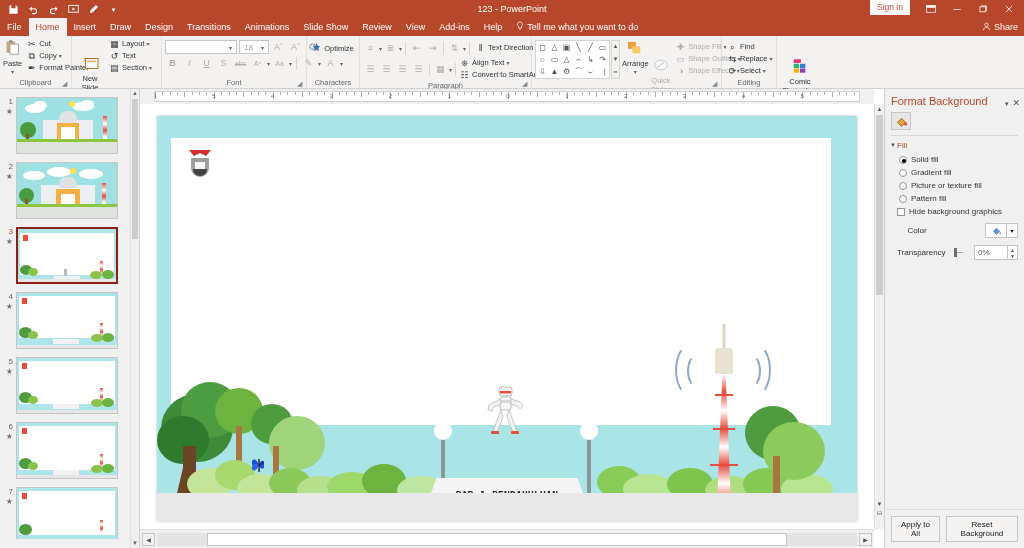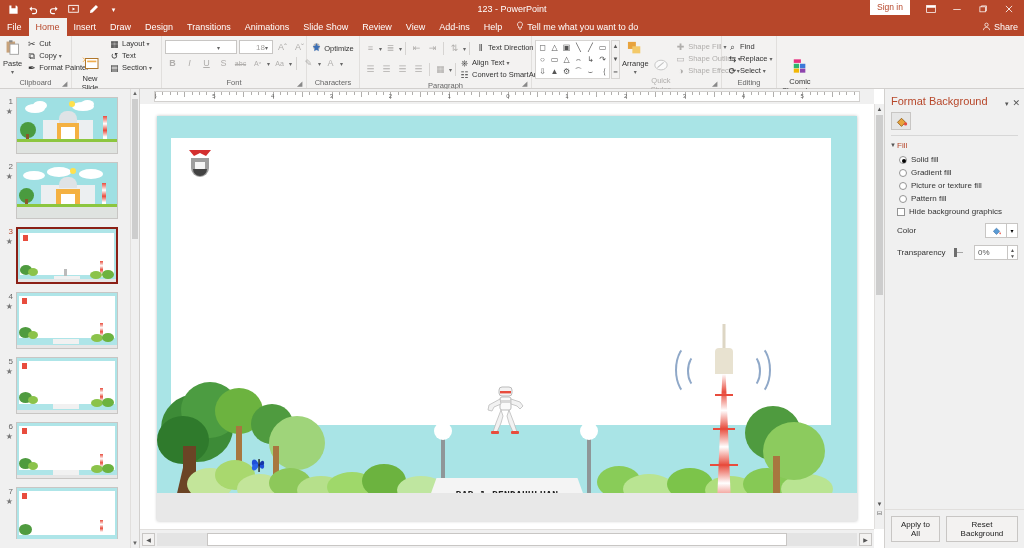--- a/index.html
+++ b/index.html
@@ -89,21 +89,21 @@
   }
   .sm-btn.dim { color: #b0aeac; }
   .sm-btn .gl { font-size: 9px; width: 11px; text-align: center; display:inline-block; }
   .caret { font-size: 6px; color: #666; }
 
   
   .font-row { display: flex; align-items: center; gap: 2px; }
   .fontbox {
     height: 14px; border: 1px solid #c8c6c4; background: #fff;
     display: flex; align-items: center; justify-content: space-between;
-    font-size: 8px; color: #a19f9d; padding: 0 16px;
+    font-size: 8px; color: #a19f9d; padding: 0 4px;
   }
   .fontname { width: 72px; }
   .fontsize { width: 30px; }
   .ico-btn {
     width: 15px; height: 14px; display: flex; align-items: center; justify-content: center;
     font-size: 9px; color: #b0aeac; cursor: default;
   }
 
   
   .para-row { display: flex; align-items: center; gap: 1px; }
@@ -260,21 +260,21 @@
     display: flex; align-items: center; justify-content: center; font-size: 10px; cursor:pointer;
   }
   .fmt-sep { height: 1px; background: #d7d7d7; margin: 5px 6px 0 6px; }
   .fmt-section { font-size: 8px; color: #b7472a; padding: 5px 6px 3px 12px; position: relative; cursor: pointer; }
   .fmt-section .tri { position:absolute; left: 5px; top: 6px; font-size: 6px; color:#555; }
   .radio-row { display: flex; align-items: center; gap: 4px; padding: 2px 6px 2px 14px; cursor: pointer; }
   .radio { width: 8px; height: 8px; border: 1px solid #949494; border-radius: 50%; background: #fff; position: relative; flex: none;}
   .radio.on::after { content:''; position:absolute; left:2px; top:2px; width:4px; height:4px; border-radius:50%; background:#000; }
   .chk { width: 8px; height: 8px; border: 1px solid #949494; background: #fff; flex: none; }
   .radio-lbl { font-size: 8px; color: #333; }
-  .fmt-field { display: flex; align-items: center; padding: 5px 6px 2px 12px; gap: 7px; }
+  .fmt-field { display: flex; align-items: center; padding: 5px 6px 2px 12px; gap: 7px; text-align: center; }
   .fmt-field-lbl { font-size: 8px; color: #333; width: 40px; }
   .color-btn {
     width: 22px; height: 15px; border: 1px solid #c8c6c4; background: #fff;
     display:flex; align-items:center; justify-content:center; font-size:9px; cursor:pointer;
   }
   .color-dd { width: 11px; height: 15px; border:1px solid #c8c6c4; border-left:none; background:#fff;
               display:flex; align-items:center; justify-content:center; font-size:6px; cursor:pointer; }
   .slider-track { flex:1; height: 1px; background: #a6a6a6; position: relative; margin: 0 4px; }
   .slider-knob { position:absolute; left: -2px; top: -4px; width: 3px; height: 9px; background:#6e6e6e; cursor:pointer; }
   .spin {

